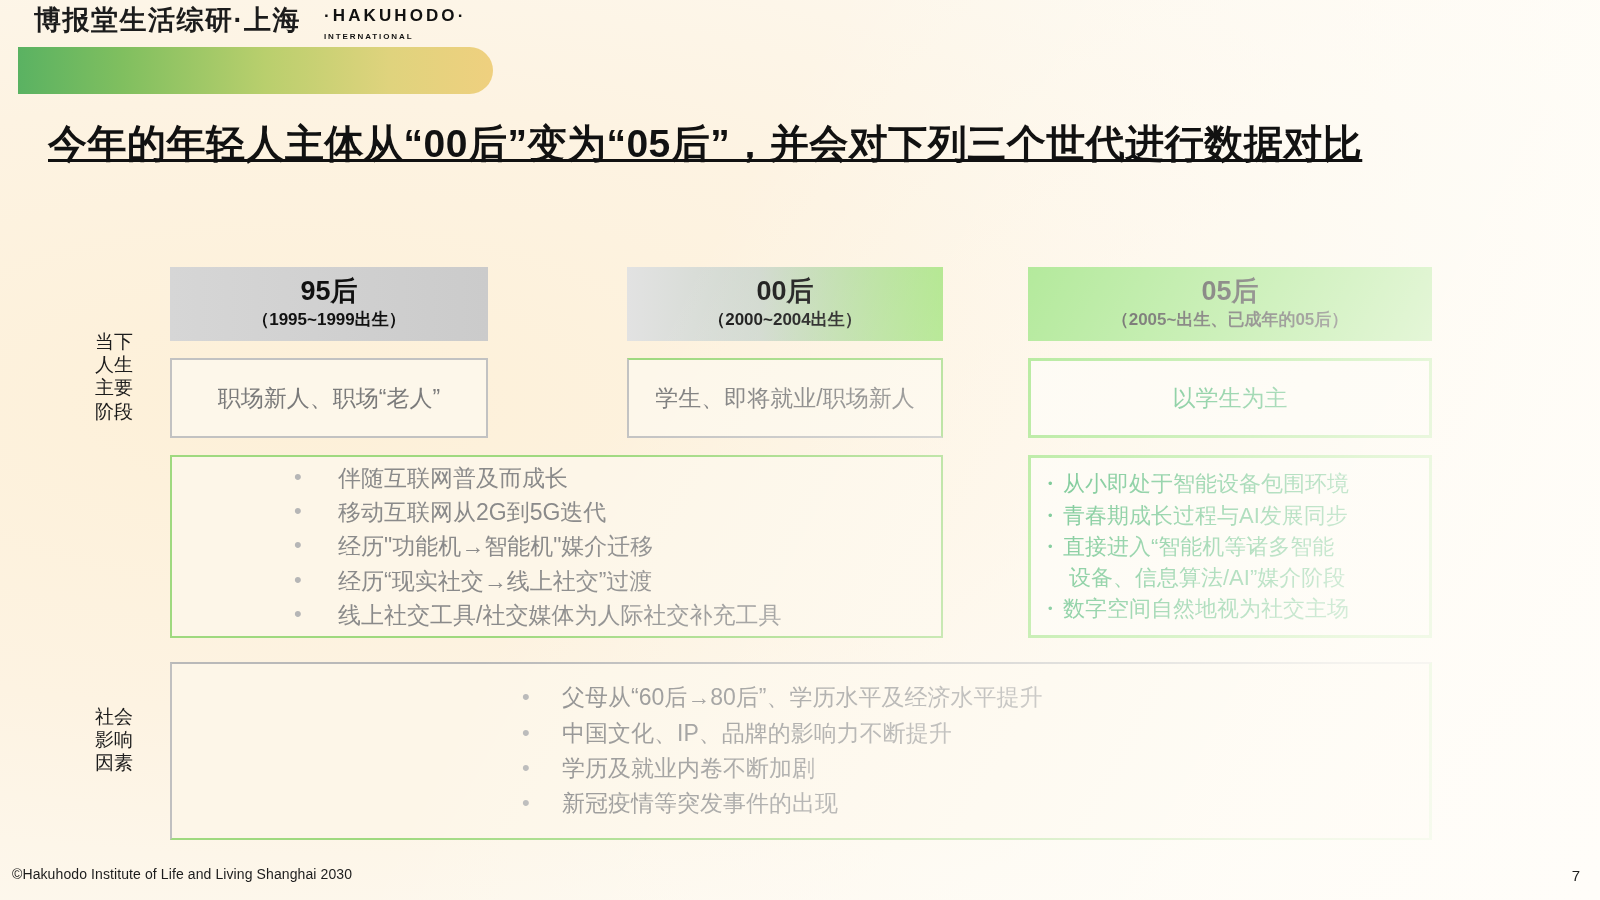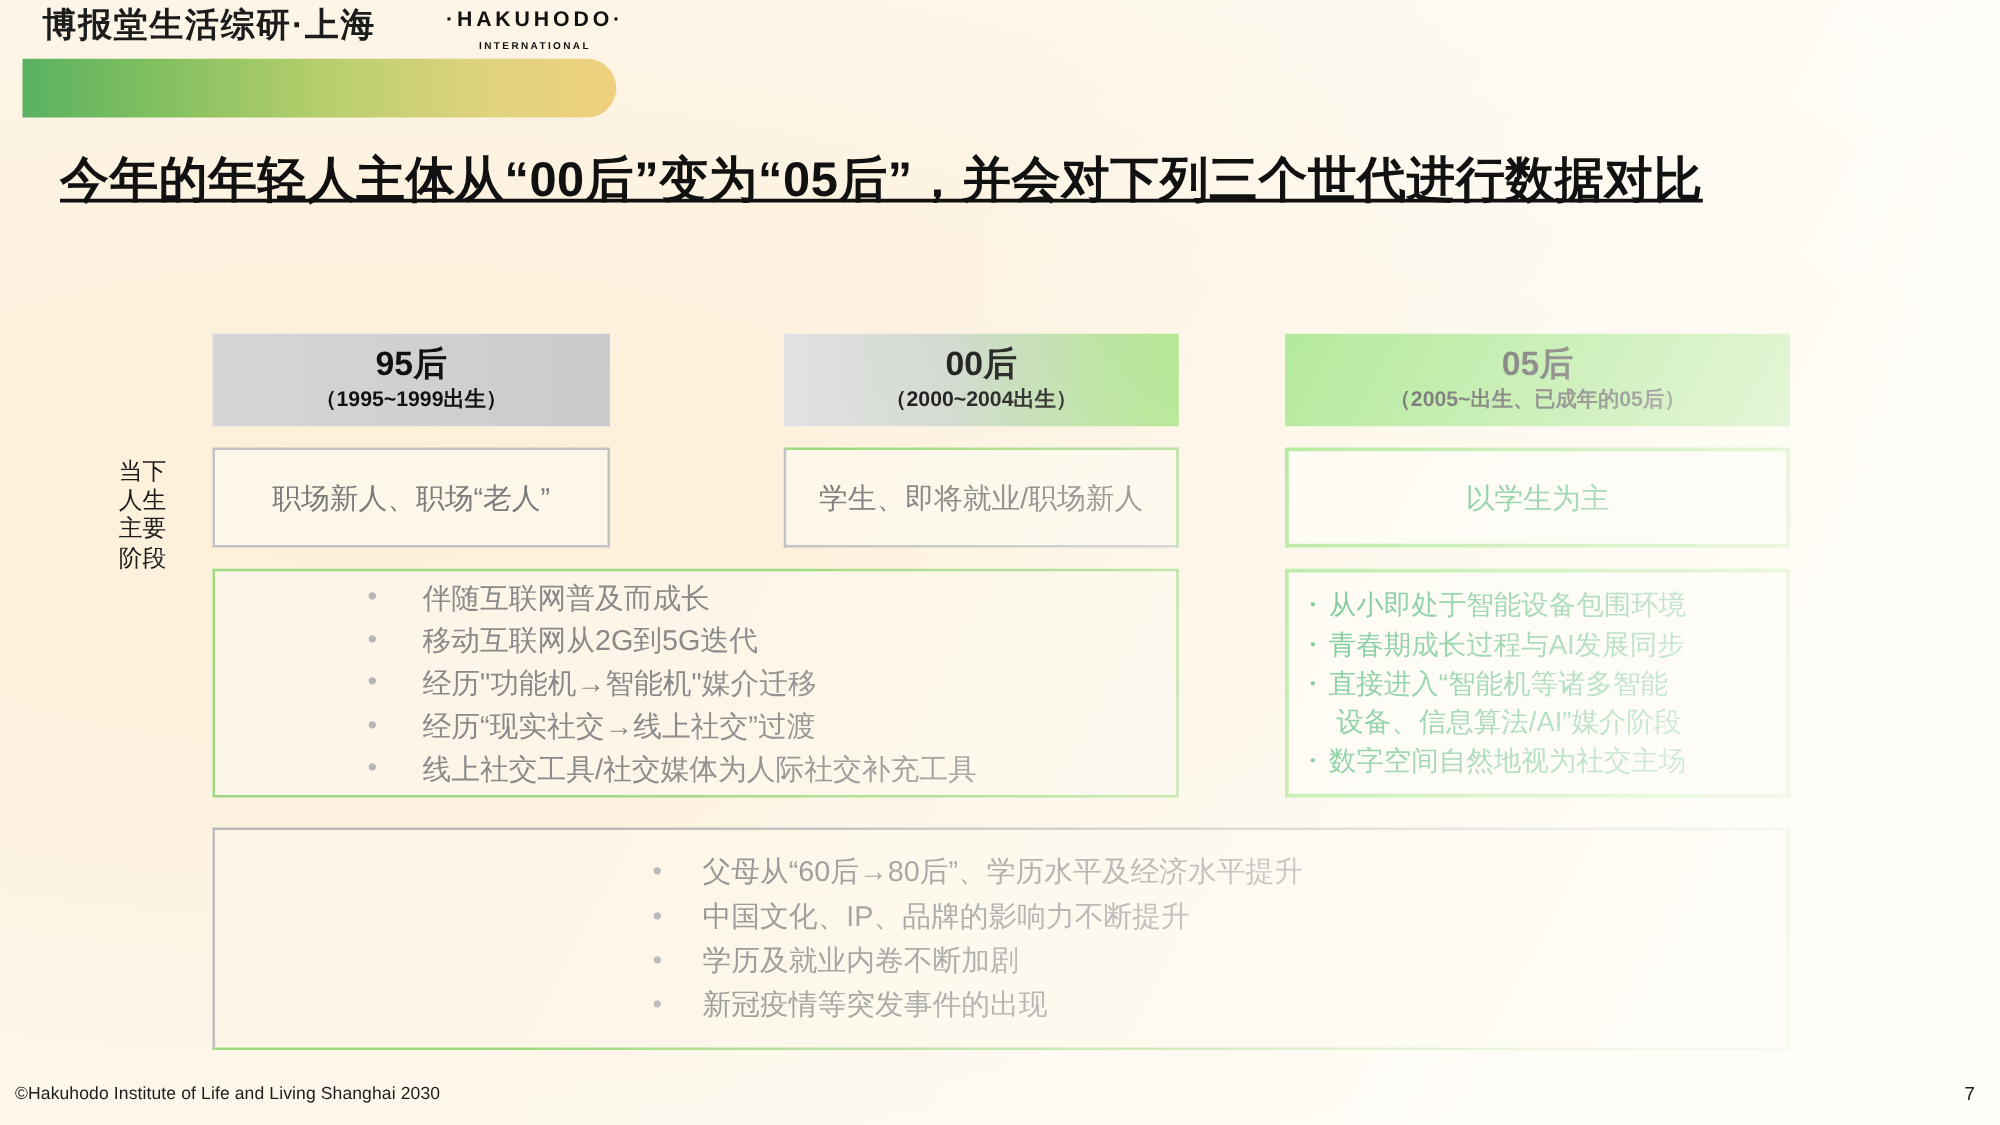--- a/index.html
+++ b/index.html
@@ -46,23 +46,22 @@
     left: 34px;
     top: 2px;
     font-size: 27px;
     font-weight: 700;
     letter-spacing: 1.5px;
     color: #1c1c1c;
     white-space: nowrap;
   }
   .brand-logo {
     position: absolute;
-    left: 338px;
+    left: 324px;
     top: 6px;
-    text-align: center;
     width: 180px;
   }
   .brand-logo .hk {
     font-size: 17px;
     font-weight: 700;
     letter-spacing: 3.1px;
     color: #111;
     white-space: nowrap;
   }
   .brand-logo .intl {
@@ -264,21 +263,21 @@
     position: absolute;
     left: 64px;
     width: 100px;
     text-align: center;
     color: #1c1c1c;
     font-size: 19px;
     line-height: 1.22;
     z-index: 4;
   }
   .row-label span { display: block; white-space: nowrap; }
-  .rl-1 { top: 366px; }
+  .rl-1 { top: 330px; }
   .rl-2 { top: 474px; }
   .rl-3 { top: 705px; }
 
   
   .footer-copy {
     position: absolute;
     left: 12px;
     bottom: 18px;
     font-size: 14px;
     color: #1c1c1c;
@@ -314,20 +313,25 @@
 
 
   <div class="row-label rl-1">
     <span>当下</span>
     <span>人生</span>
     <span>主要</span>
     <span>阶段</span>
   </div>
 
 
+  <div class="row-label rl-3">
+    <span>社会</span>
+    <span>影响</span>
+    <span>因素</span>
+  </div>
 
   <div class="chip chip-a col-a">
     <div class="t1">95后</div>
     <div class="t2">（1995~1999出生）</div>
   </div>
   <div class="chip chip-b col-b">
     <div class="t1">00后</div>
     <div class="t2">（2000~2004出生）</div>
   </div>
   <div class="chip chip-c col-c">

